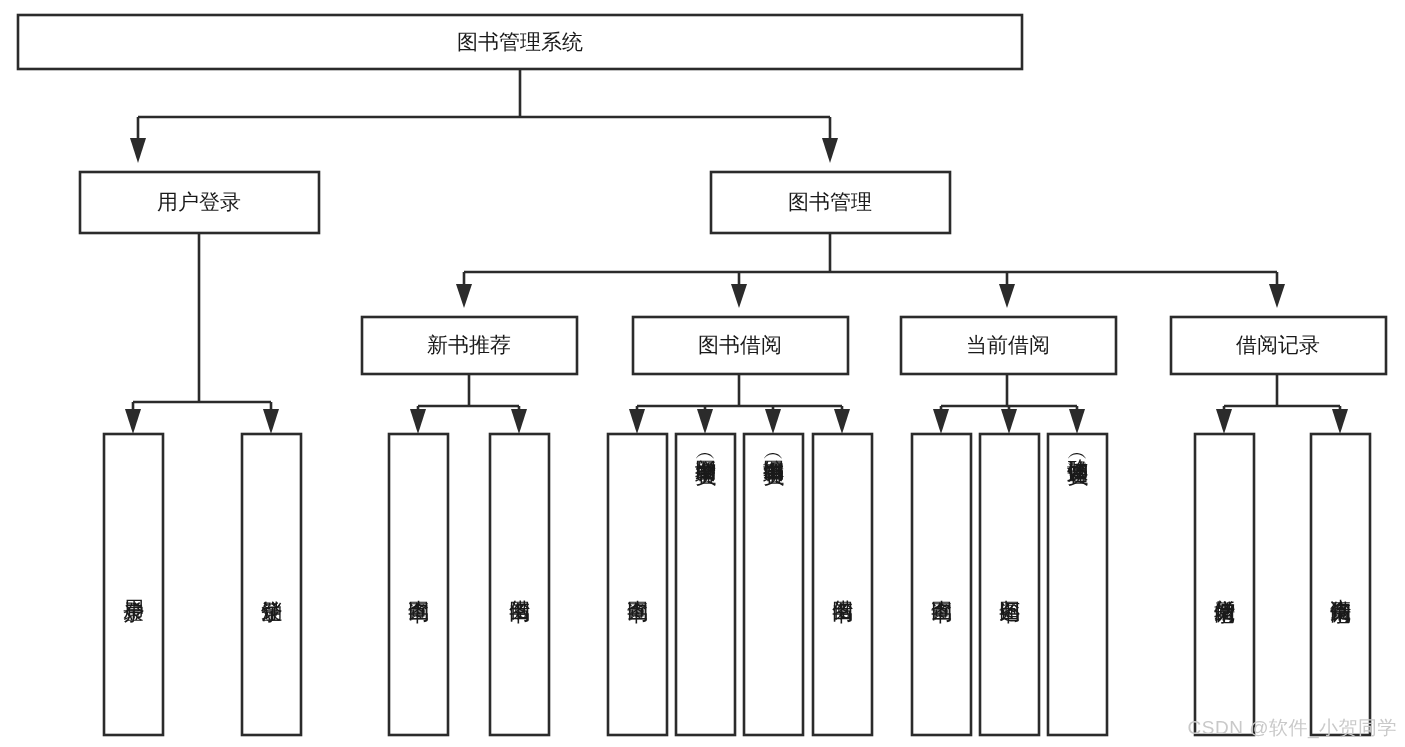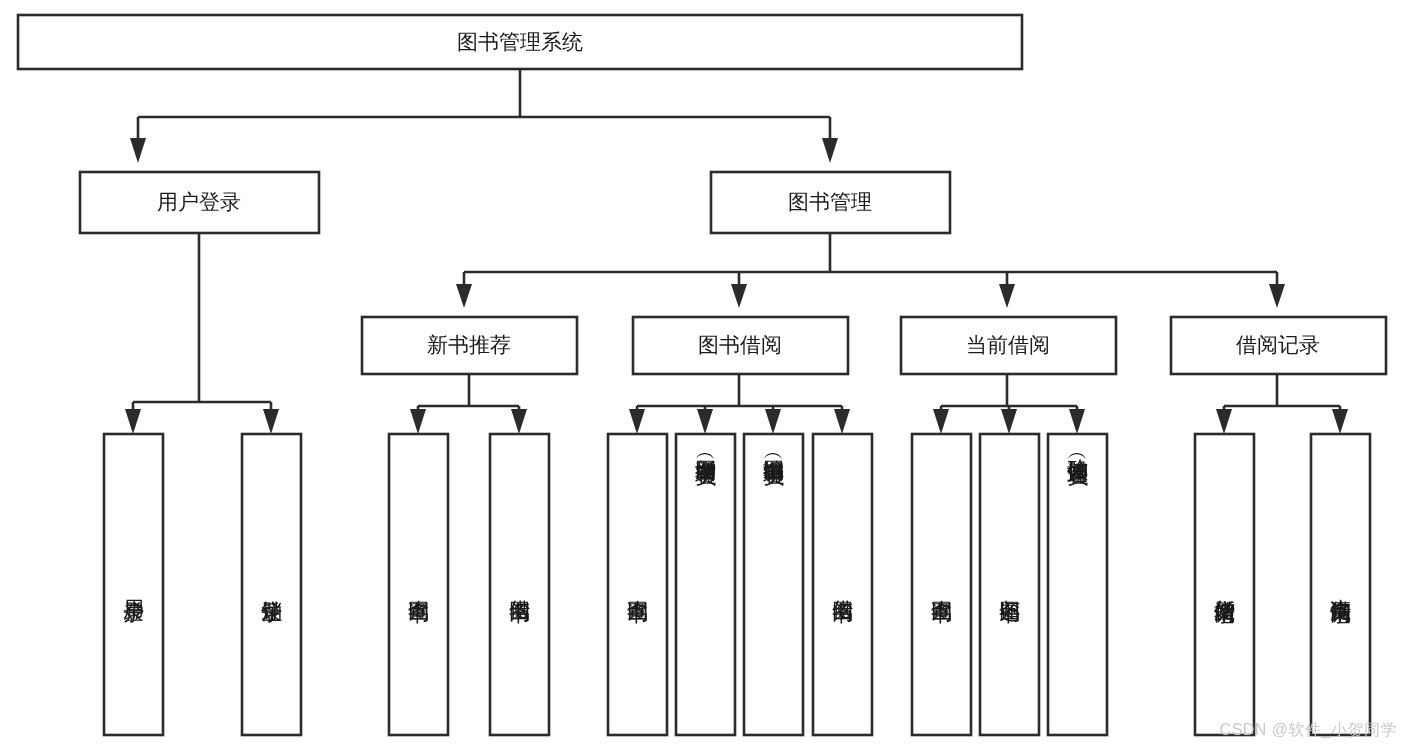--- a/index.html
+++ b/index.html
@@ -66,21 +66,21 @@
     letter-spacing: 1px;
     white-space: nowrap;
     pointer-events: none;
     user-select: none;
   }
   .watermark {
     position: absolute;
     right: 8px;
     bottom: 6px;
     font-family: "Liberation Sans", "DejaVu Sans", sans-serif;
-    font-size: 16px;
+    font-size: 19px;
     color: #c9c9c9;
     letter-spacing: 0.5px;
     white-space: nowrap;
   }
 </style>
 </head>
 <body>
 
 <div id="diagram-root">
 

